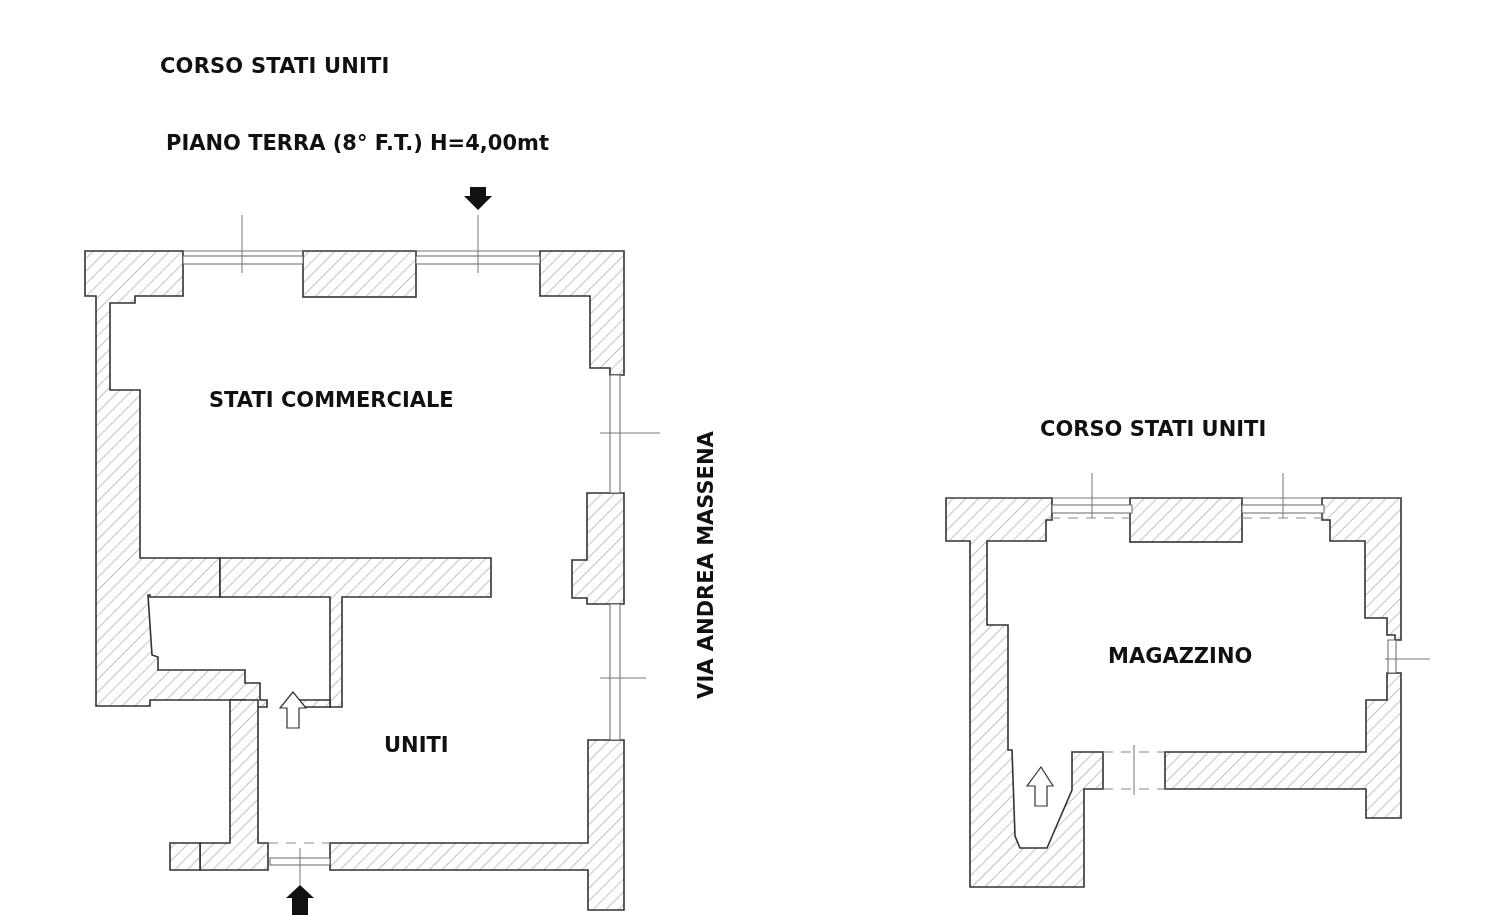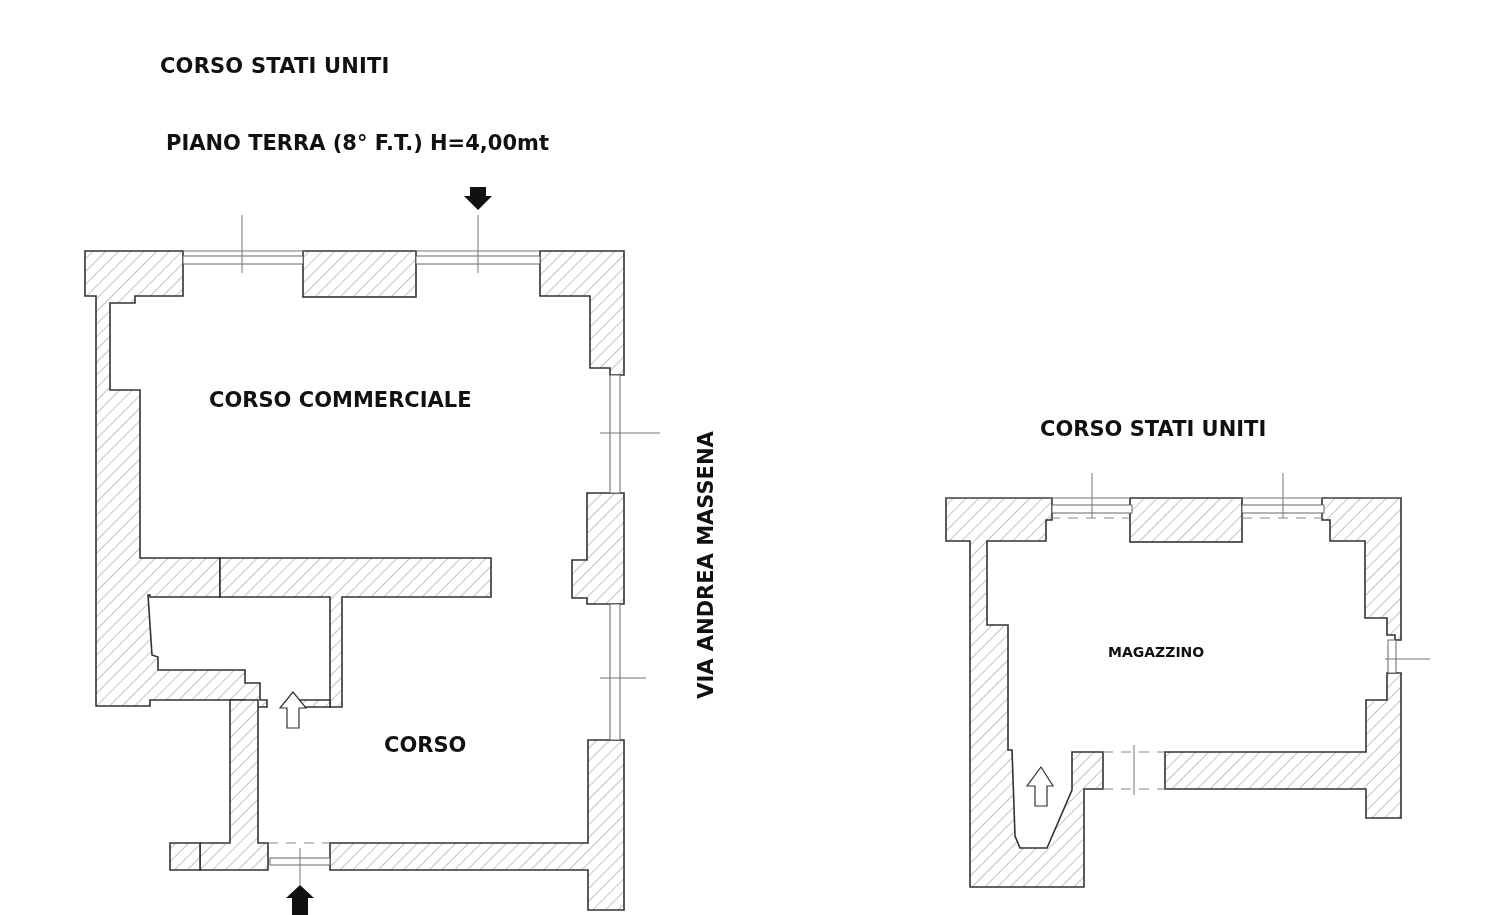--- a/index.html
+++ b/index.html
@@ -4,21 +4,21 @@
   <style>
     html, body { margin: 0; padding: 0; background: #ffffff; }
     body { width: 1500px; height: 915px; position: relative; overflow: hidden; font-family: "DejaVu Sans", sans-serif; }
     .label { position: absolute; font-weight: bold; color: #111; white-space: nowrap; font-family: "DejaVu Sans", sans-serif; }
     #title-top { left: 160px; top: 54px; font-size: 21px; letter-spacing: 0.2px; }
     #subtitle-top { left: 166px; top: 131px; font-size: 21px; }
     #room-locale { left: 209px; top: 388px; font-size: 21px; }
     #room-retro { left: 384px; top: 733px; font-size: 21px; }
     #street-side { left: 706px; top: 565px; font-size: 21px; transform: translate(-50%, -50%) rotate(-90deg); }
     #title-right { left: 1040px; top: 417px; font-size: 21px; }
-    #room-magazzino { left: 1108px; top: 644px; font-size: 14px; }
+    #room-magazzino { left: 1108px; top: 644px; font-size: 21px; }
     svg { position: absolute; left: 0; top: 0; }
     .wall { fill: url(#hatch); stroke: #333; stroke-width: 1.6; }
     .thin { stroke: #777; stroke-width: 1; fill: none; }
     .win { stroke: #666; stroke-width: 1; fill: #fff; }
     .dash { stroke: #888; stroke-width: 1; stroke-dasharray: 10 8; fill: none; }
   </style>
 </head>
 <body>
 
 <svg width="1500" height="915" viewBox="0 0 1500 915">
@@ -85,17 +85,17 @@
 
     <line class="dash" x1="1103" y1="752" x2="1165" y2="752"></line>
     <line class="dash" x1="1103" y1="789" x2="1165" y2="789"></line>
     <line class="thin" x1="1134" y1="745" x2="1134" y2="795"></line>
     <path d="M1035,806 L1047,806 L1047,786 L1053,786 L1041,767 L1027,786 L1035,786 Z" fill="#fff" stroke="#333" stroke-width="1.2"></path>
   </g>
 </svg>
 
 <div class="label" id="title-top">CORSO STATI UNITI</div>
 <div class="label" id="subtitle-top">PIANO TERRA (8° F.T.) H=4,00mt</div>
-<div class="label" id="room-locale">CORSO COMMERCIALE</div>
-<div class="label" id="room-retro">CORSO</div>
+<div class="label" id="room-locale">STATI COMMERCIALE</div>
+<div class="label" id="room-retro">UNITI</div>
 <div class="label" id="street-side">VIA ANDREA MASSENA</div>
 <div class="label" id="title-right">CORSO STATI UNITI</div>
 <div class="label" id="room-magazzino">MAGAZZINO</div>
 
 </body></html>

